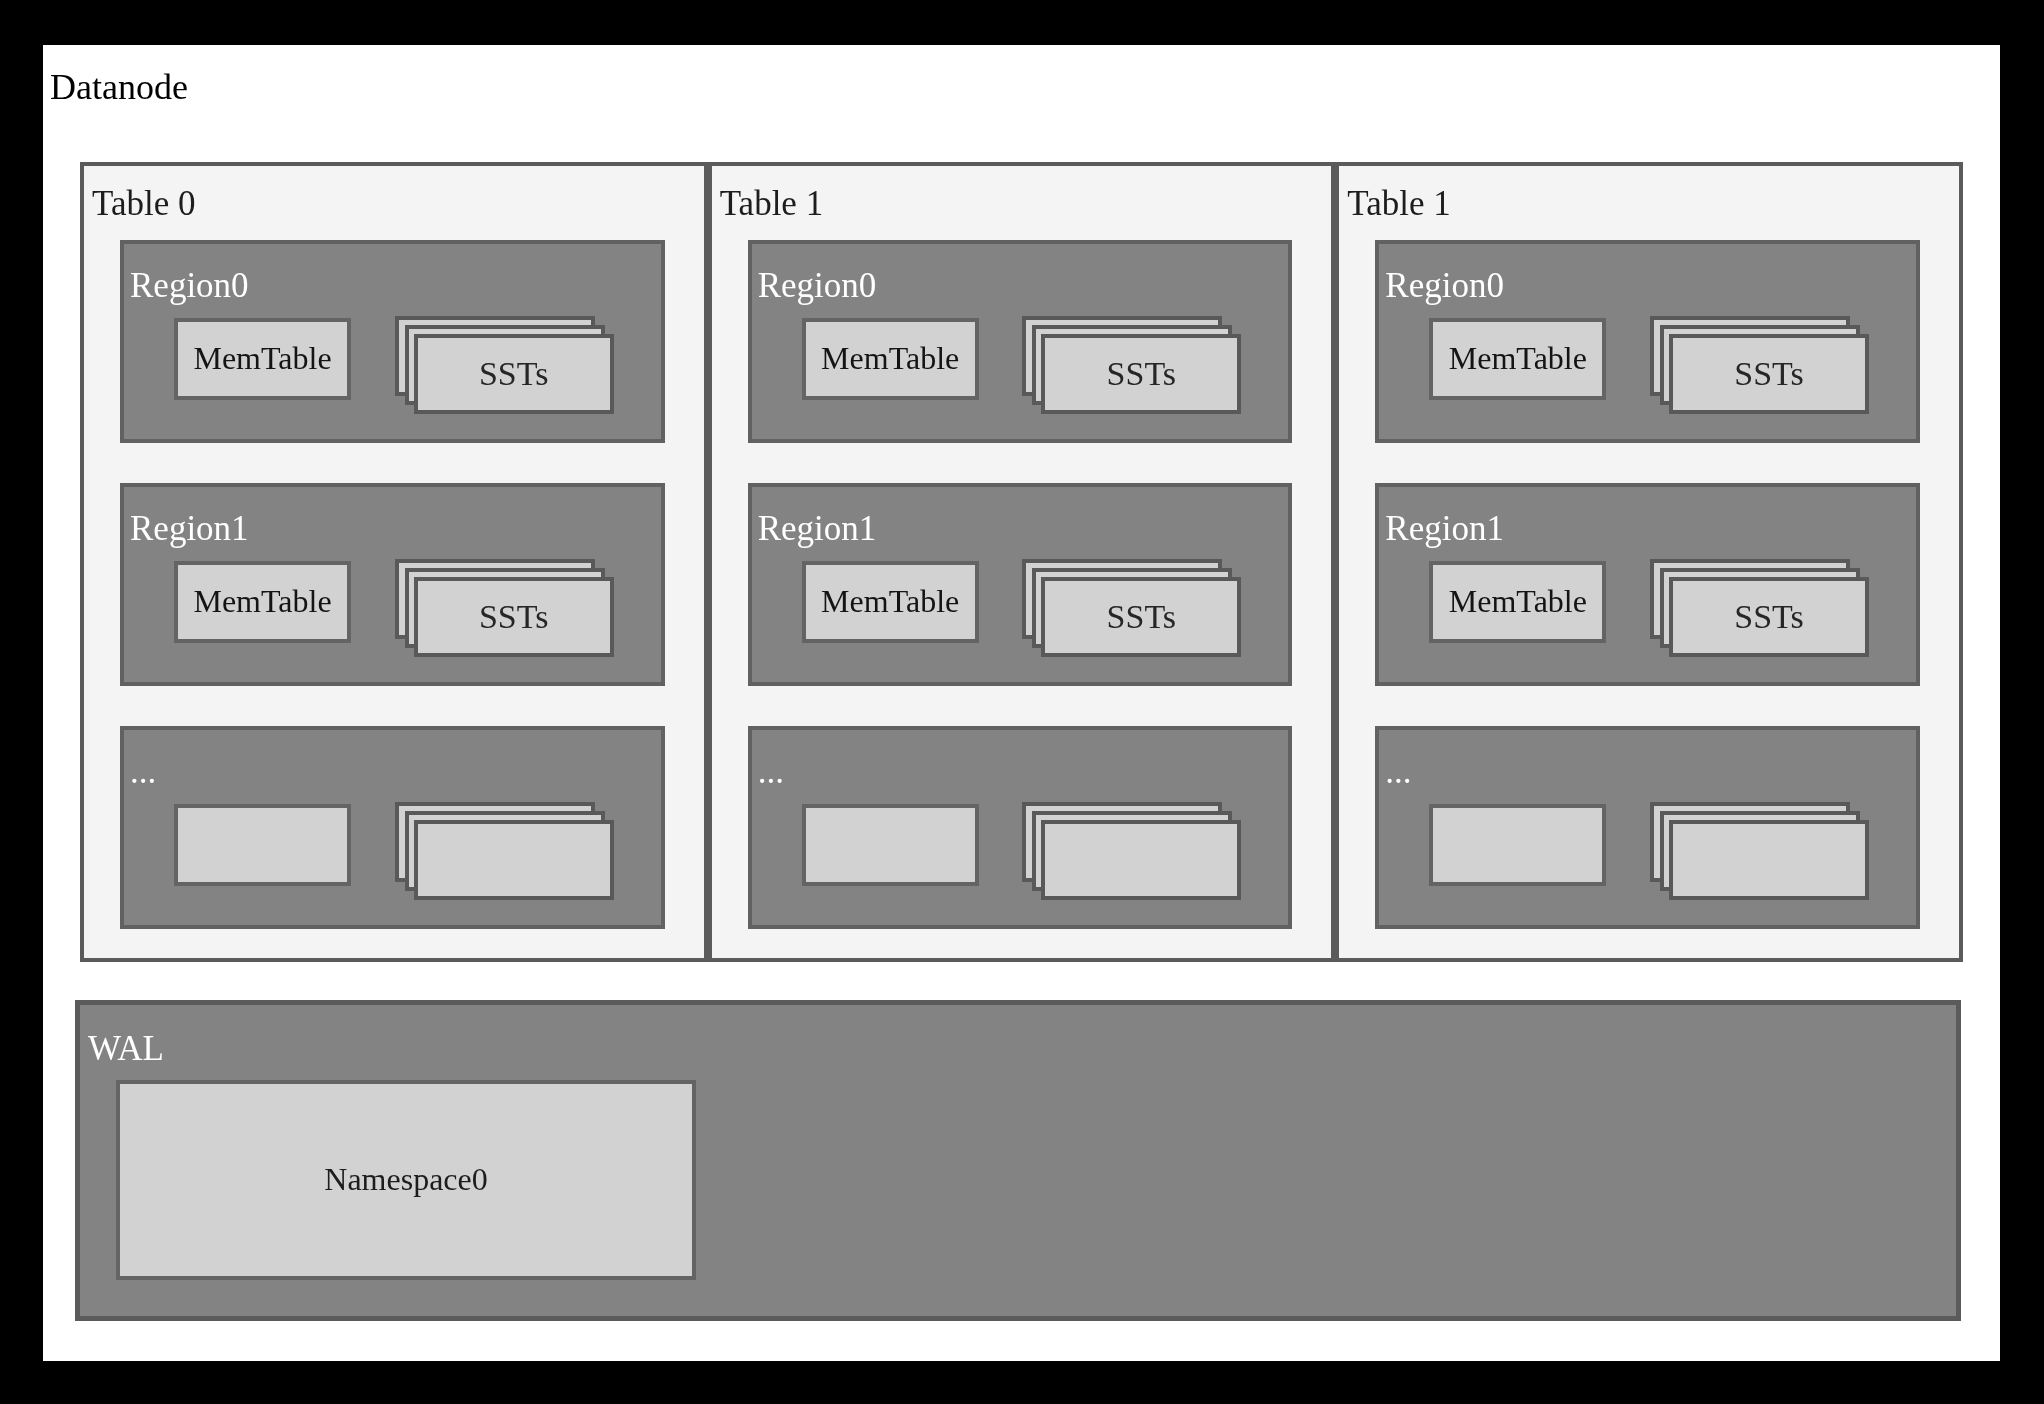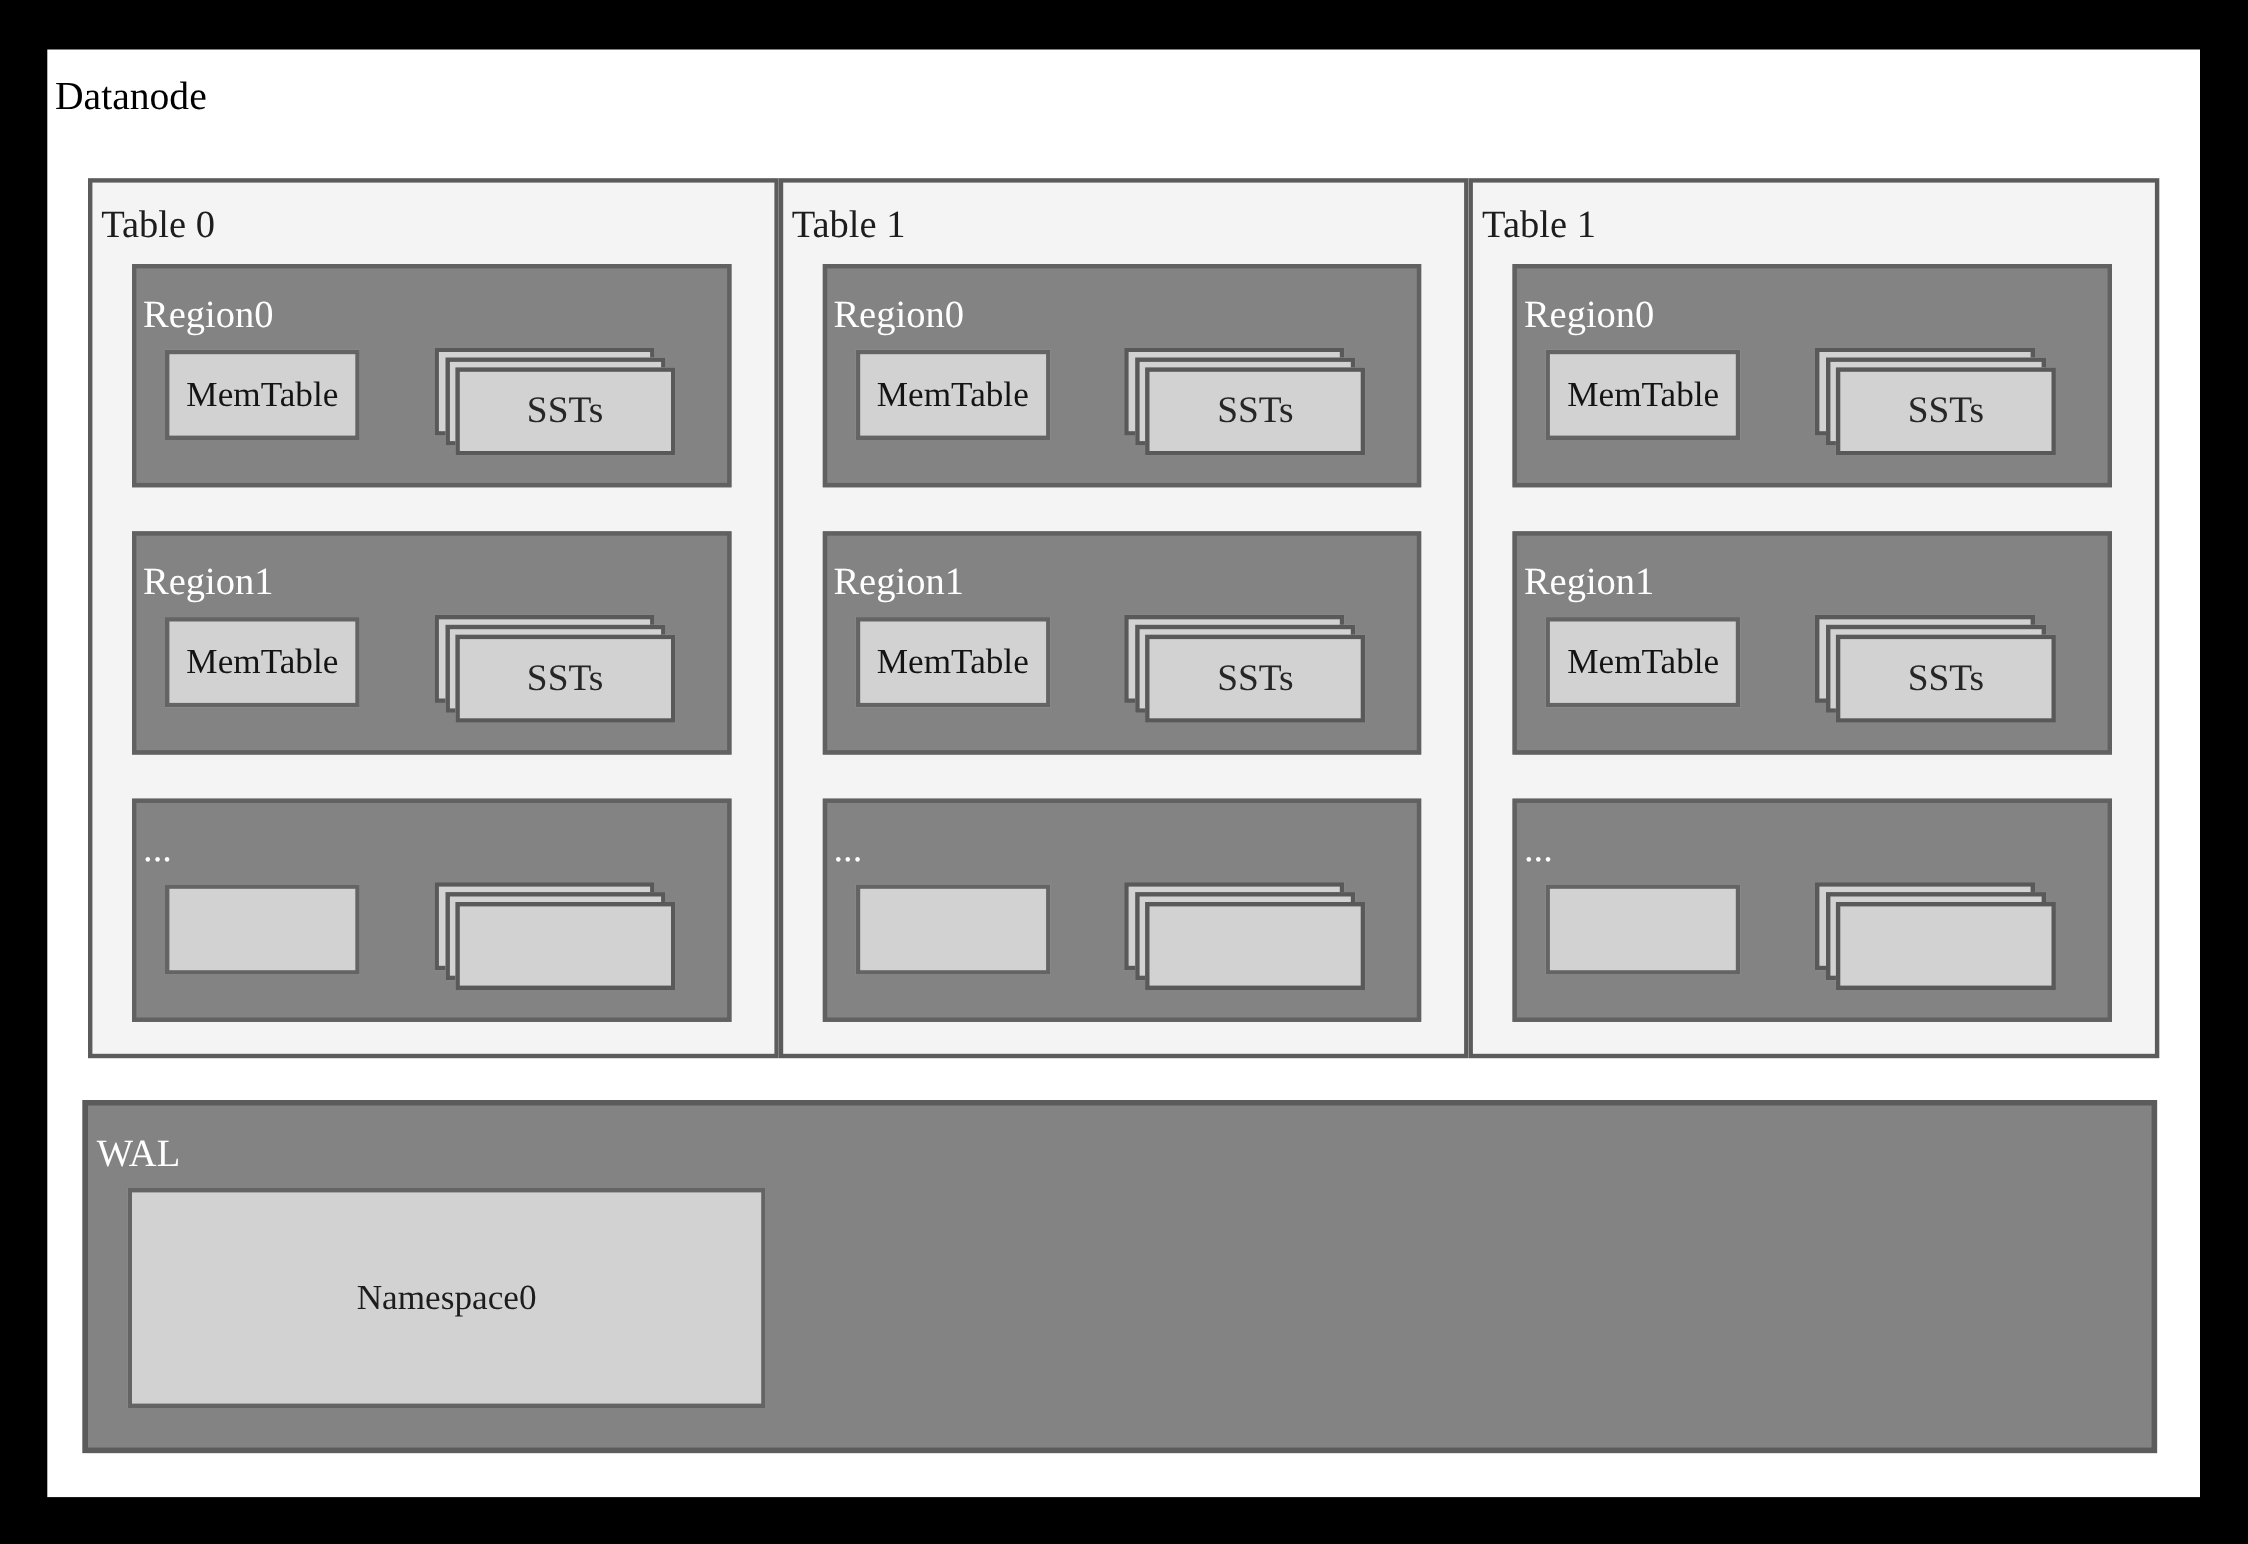--- a/index.html
+++ b/index.html
@@ -61,20 +61,21 @@
     padding: 0 24px 0 26px;
     margin-top: 11px;
   }
   .membox {
     width: 177px; height: 82px;
     background: var(--item-fill, #d2d2d2);
     border: 4px solid var(--item-border, #646464);
     display: flex; align-items: center; justify-content: center;
     font-size: 32px;
     color: #141414;
+    margin-left: 24px;
   }
   .sst-stack {
     position: relative;
     width: 242px; height: 98px;
     margin-top: -2px;
   }
   .sst-layer {
     position: absolute;
     width: 200px; height: 80px;
     background: var(--item-fill, #d2d2d2);

